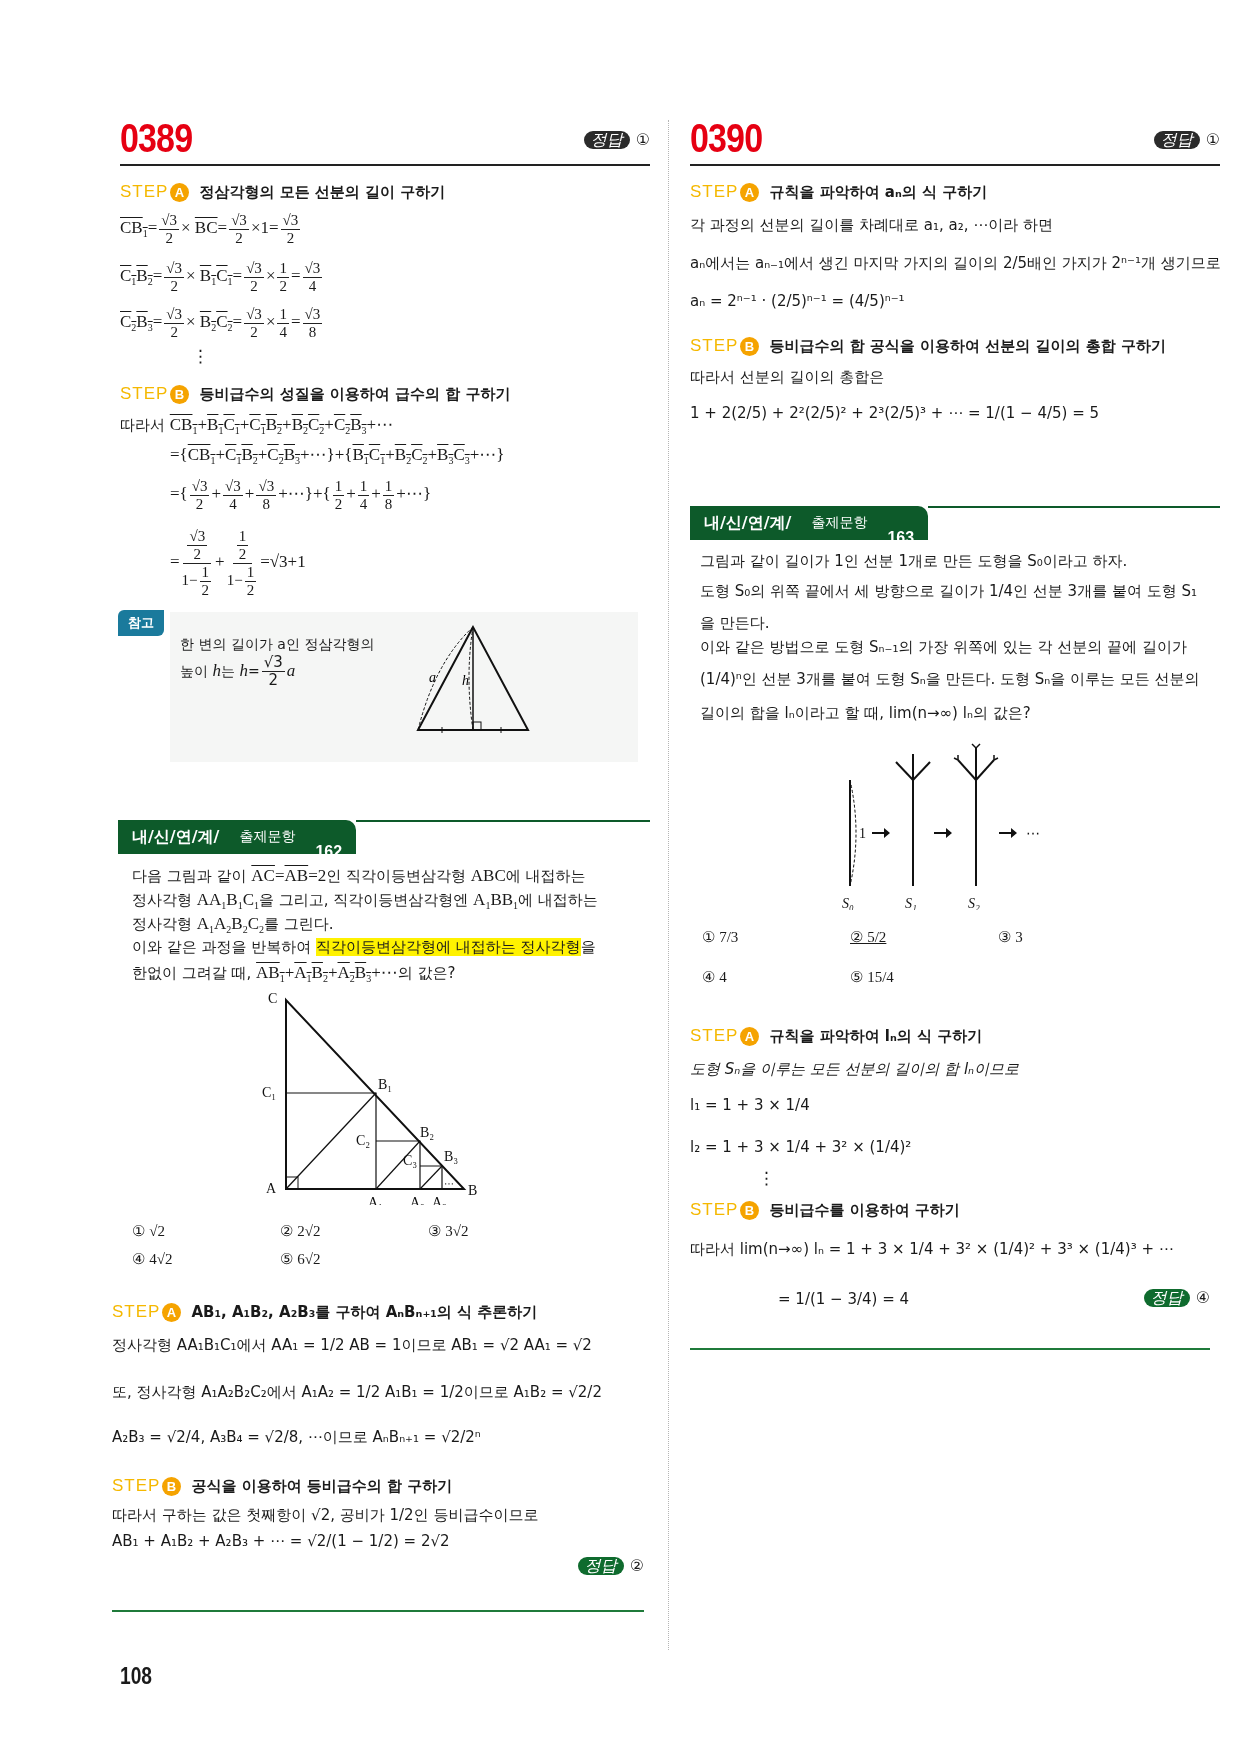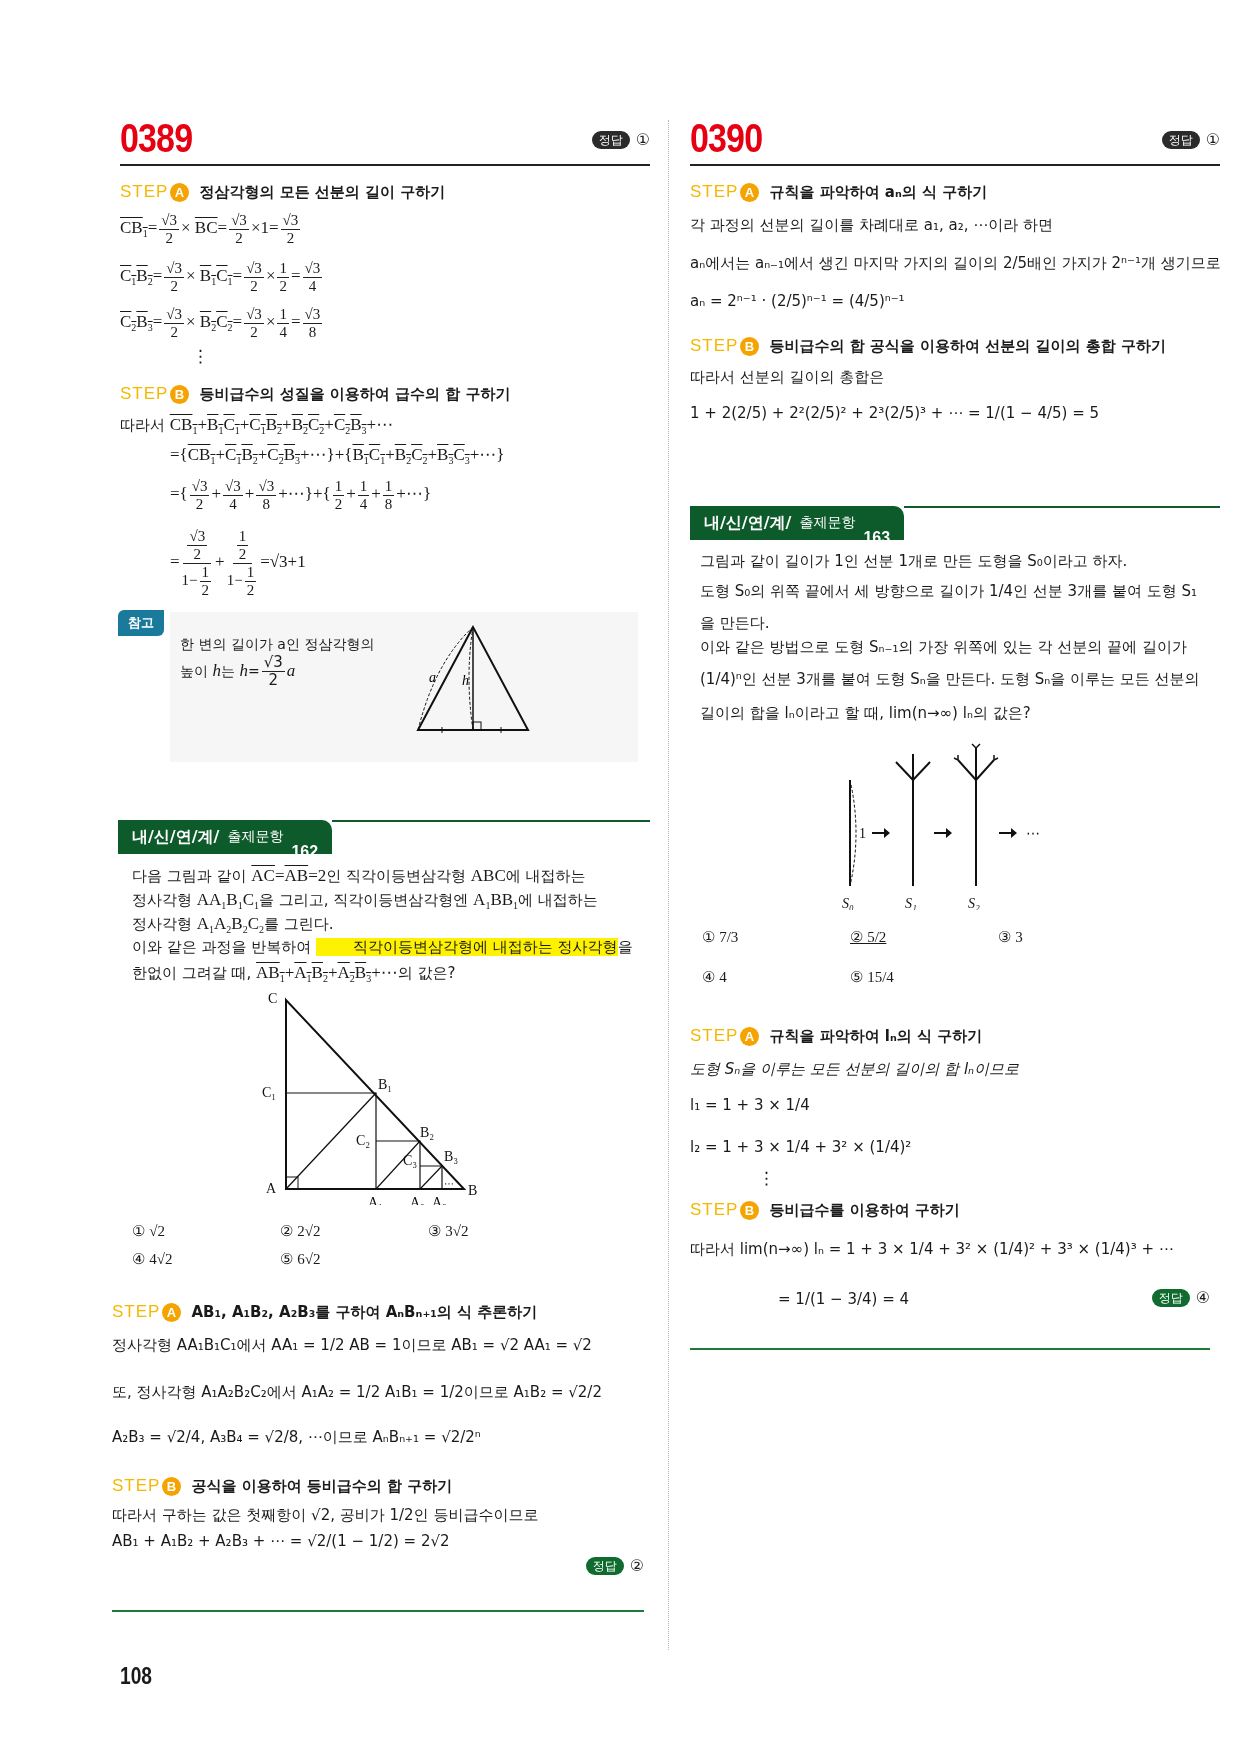--- a/index.html
+++ b/index.html
@@ -5,44 +5,44 @@
   * { box-sizing: border-box; margin: 0; padding: 0; }
   html, body { width: 1240px; height: 1752px; background: #ffffff; }
   body { position: relative; font-family: "DejaVu Sans", sans-serif; color: #1a1a1a; overflow: hidden; }
   .col { position: absolute; top: 0; }
   .col-left { left: 120px; width: 530px; }
   .col-right { left: 690px; width: 530px; }
   .divider-dotted { position: absolute; left: 668px; top: 120px; height: 1530px; border-left: 1px dotted #b5b5b5; }
 
   .prob-num { position: absolute; top: 116px; font-family: "Liberation Sans", sans-serif; font-weight: bold; font-size: 40px; color: #e60012; letter-spacing: -1px; transform: scaleX(0.85); transform-origin: left; }
   .answer-top { position: absolute; top: 130px; right: 0; display: flex; align-items: center; gap: 6px; }
-  .pill { display: inline-block; background: #2b2b2b; color: #fff; font-size: 12px; padding: 2px 7px; border-radius: 10px; line-height: 14px; }
+  .pill { display: inline-block; background: #2b2b2b; color: #fff; font-size: 16px; padding: 2px 7px; border-radius: 10px; line-height: 14px; font-style: italic; }
   .pill.green { background: #0f6b2e; }
   .circ { font-size: 16px; }
   .hrule { position: absolute; top: 164px; left: 0; right: 0; height: 2px; background: #222; }
 
   .step { position: absolute; display: flex; align-items: center; gap: 10px; font-size: 15px; font-weight: bold; }
   .step-tag { color: #f5b800; font-family: "Liberation Sans", sans-serif; font-weight: normal; font-size: 17px; letter-spacing: 1px; display: flex; align-items: center; }
   .step-dot { display: inline-flex; width: 19px; height: 19px; border-radius: 50%; background: #f5a300; color: #fff; font-size: 13px; font-weight: bold; align-items: center; justify-content: center; margin-left: 2px; }
 
   .line { position: absolute; font-size: 15px; white-space: nowrap; }
   .math { font-family: "Liberation Serif", "DejaVu Serif", serif; font-size: 17px; }
   .ol { text-decoration: overline; }
   .frac { display: inline-flex; flex-direction: column; align-items: center; vertical-align: middle; font-size: 15px; line-height: 17px; margin: 0 2px; }
   .frac .n { border-bottom: 1px solid #222; padding: 0 2px; }
   sub, sup { font-size: 10px; }
 
   .ref-box { position: absolute; top: 612px; left: 50px; width: 468px; height: 150px; background: #f5f6f5; }
   .ref-tag { position: absolute; top: 610px; left: -2px; background: #1a7a9c; color: #fff; font-size: 13px; font-weight: bold; padding: 4px 10px; border-radius: 6px 0 6px 0; }
 
   .qhead { position: absolute; height: 34px; display: flex; align-items: center; }
-  .qhead-tag { background: #0d5a2a; color: #fff; font-size: 16px; font-weight: bold; padding: 6px 14px; border-radius: 0 10px 0 0; height: 34px; display: flex; align-items: center; gap: 8px; }
+  .qhead-tag { background: #0d5a2a; color: #fff; font-size: 16px; font-weight: bold; padding: 6px 14px; border-radius: 0 10px 0 0; height: 34px; display: flex; align-items: center; gap: 20px; }
   .qhead-tag .num { font-size: 16px; font-family: "Liberation Sans", sans-serif; margin-top: 29px; }
   .qhead-line { flex: 1; height: 2px; background: #0d5a2a; align-self: flex-start; margin-top: 0; }
-  .highlight { background: #fff200; padding-left: 37px; }
+  .highlight { background: #fff200; }
 
   .choice { position: absolute; font-size: 15px; }
   .green-rule { position: absolute; left: 0; right: 0; height: 2px; background: #1f7a3a; }
   .page-num { position: absolute; left: 120px; top: 1662px; font-family: "Liberation Sans", sans-serif; font-weight: bold; font-size: 24px; transform: scaleX(0.8); transform-origin: left; }
 </style>
 </head>
 <body>
 
 <div class="divider-dotted"></div>
 

